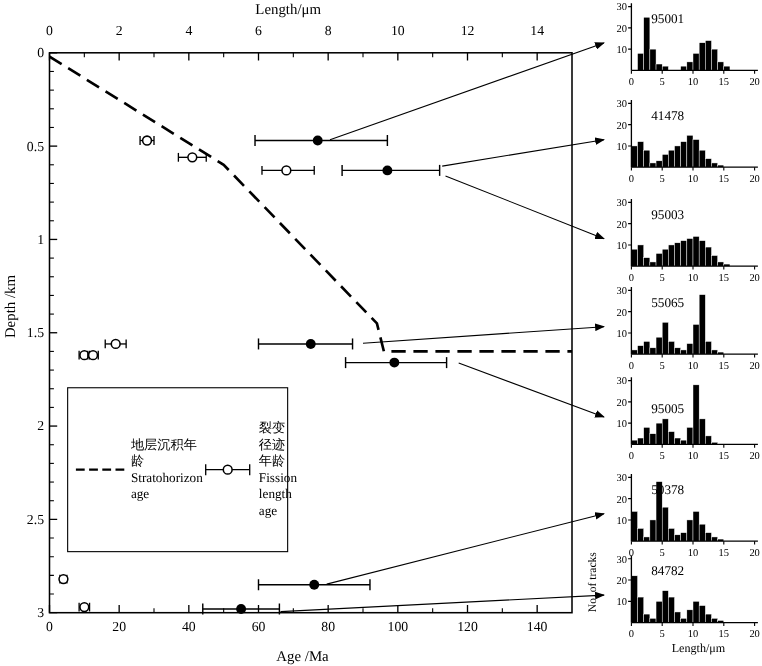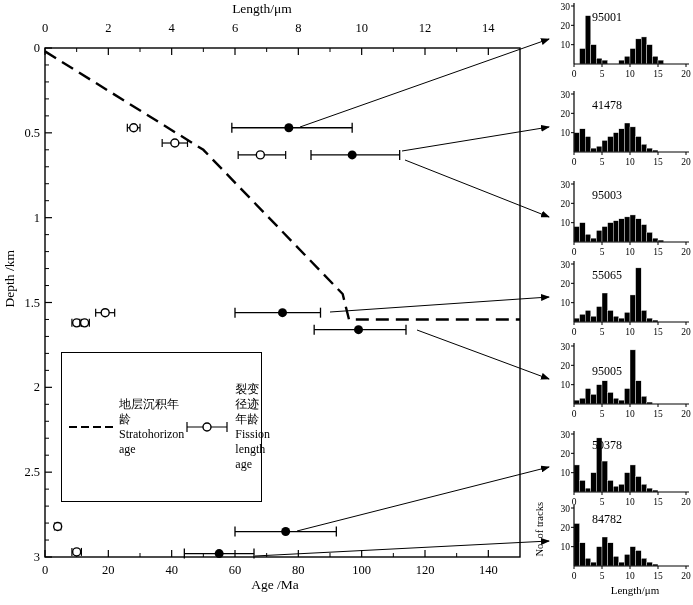--- a/index.html
+++ b/index.html
@@ -2,21 +2,21 @@
 <html><head>
 <meta charset="utf-8">
 <style>
   html,body{margin:0;padding:0;background:#fff;}
   #figure{position:relative;width:693px;height:605px;background:#fff;overflow:hidden;
           font-family:"Liberation Serif","DejaVu Serif",serif;color:#000;}
   svg{position:absolute;left:0;top:0;}
   svg text{fill:#000;font-family:"Liberation Serif","DejaVu Serif",serif;}
   #overlay{pointer-events:none;}
   .t-top{position:absolute;left:182px;top:1px;width:160px;text-align:center;font-size:13.5px;}
-  .t-bottom{position:absolute;left:195px;top:577px;width:160px;text-align:center;font-size:13.5px;}
+  .t-bottom{position:absolute;left:195px;top:589px;width:160px;text-align:center;font-size:13.5px;}
   .t-left{position:absolute;left:2px;top:250px;writing-mode:vertical-rl;transform:rotate(180deg);font-size:13.5px;}
   .t-histy{position:absolute;left:534px;top:502px;writing-mode:vertical-rl;transform:rotate(180deg);font-size:10.5px;}
   .t-histx{position:absolute;left:580px;top:584px;width:110px;text-align:center;font-size:11px;}
   .hist-label{position:absolute;left:592px;width:72px;text-align:left;font-size:12px;}
   .legend{position:absolute;left:61px;top:352px;width:201px;height:150px;border:1.4px solid #000;
           box-sizing:border-box;padding:7px 6px;display:flex;justify-content:space-between;}
   .leg-row{display:flex;align-items:center;gap:5px;}
   .leg-sym{flex:0 0 46px;position:static;}
   .leg-text{font-size:12px;line-height:1.25;}
 </style>

